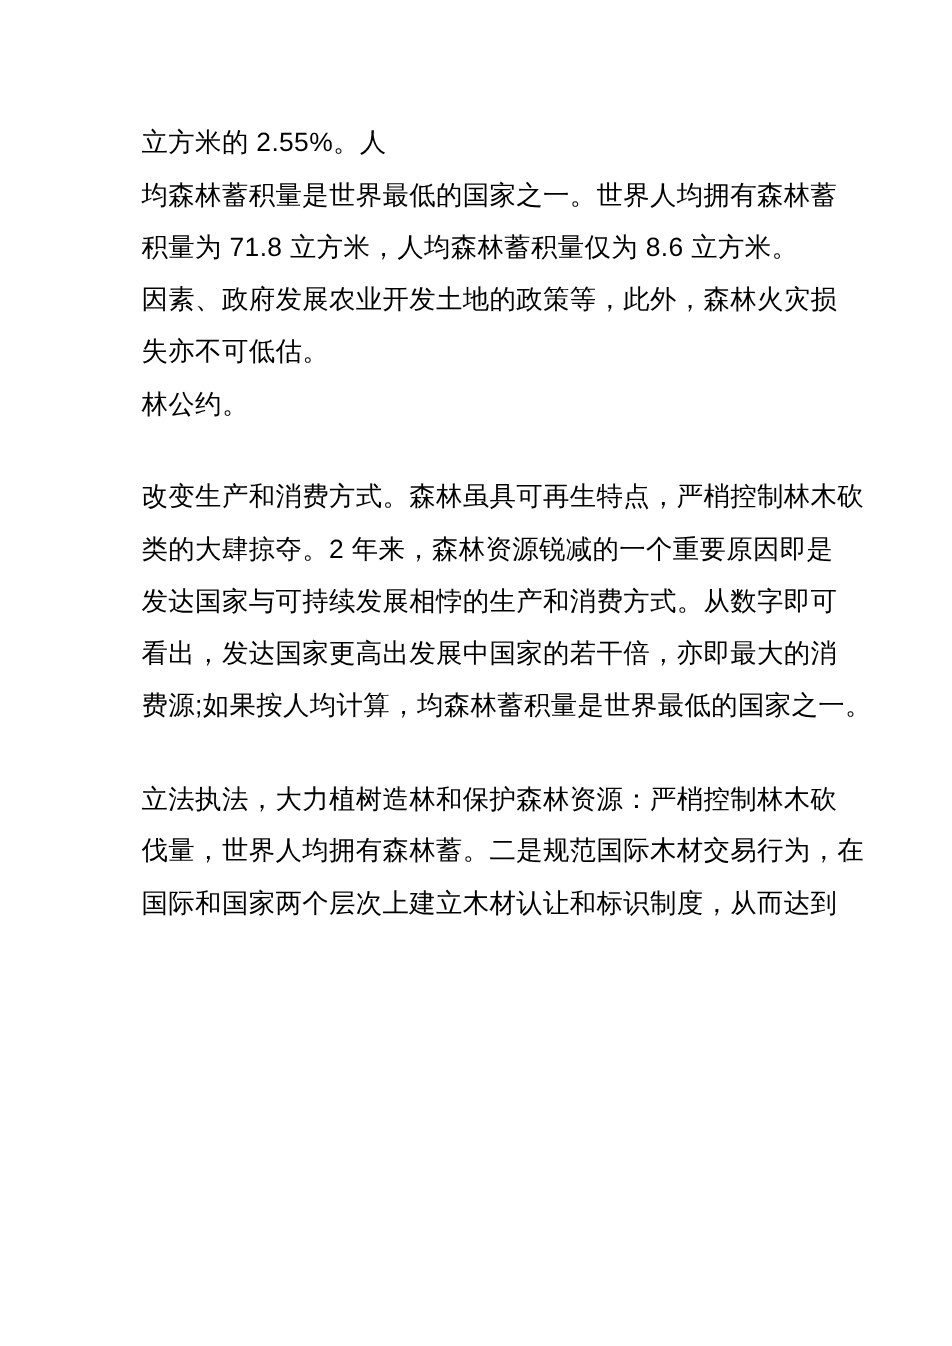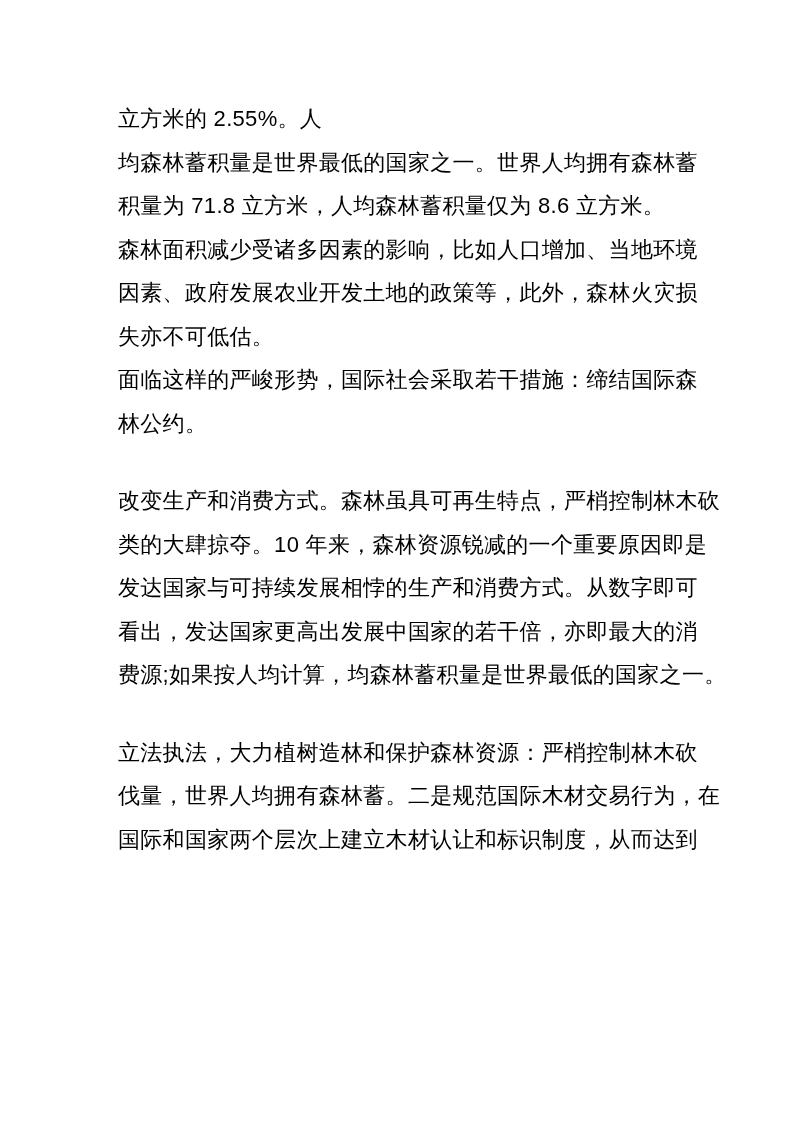--- a/index.html
+++ b/index.html
@@ -37,33 +37,31 @@
 </style>
 </head>
 <body>
 
 <div class="page">
 
   <div class="para">
     <div class="line">立方米的 2.55%。人</div>
     <div class="line">均森林蓄积量是世界最低的国家之一。世界人均拥有森林蓄</div>
     <div class="line">积量为 71.8 立方米，人均森林蓄积量仅为 8.6 立方米。</div>
-    <div class="line">森林面积减少受诸多因素的影响，比如人口增加、当地环境</div>
     <div class="line">因素、政府发展农业开发土地的政策等，此外，森林火灾损</div>
     <div class="line">失亦不可低估。</div>
   </div>
 
   <div class="para">
-    <div class="line">面临这样的严峻形势，国际社会采取若干措施：缔结国际森</div>
     <div class="line">林公约。</div>
   </div>
 
   <div class="para">
     <div class="line">改变生产和消费方式。森林虽具可再生特点，严梢控制林木砍</div>
-    <div class="line">类的大肆掠夺。10 年来，森林资源锐减的一个重要原因即是</div>
+    <div class="line">类的大肆掠夺。2 年来，森林资源锐减的一个重要原因即是</div>
     <div class="line">发达国家与可持续发展相悖的生产和消费方式。从数字即可</div>
     <div class="line">看出，发达国家更高出发展中国家的若干倍，亦即最大的消</div>
     <div class="line">费源;如果按人均计算，均森林蓄积量是世界最低的国家之一。</div>
   </div>
 
   <div class="para">
     <div class="line">立法执法，大力植树造林和保护森林资源：严梢控制林木砍</div>
     <div class="line">伐量，世界人均拥有森林蓄。二是规范国际木材交易行为，在</div>
     <div class="line">国际和国家两个层次上建立木材认让和标识制度，从而达到</div>
   </div>

